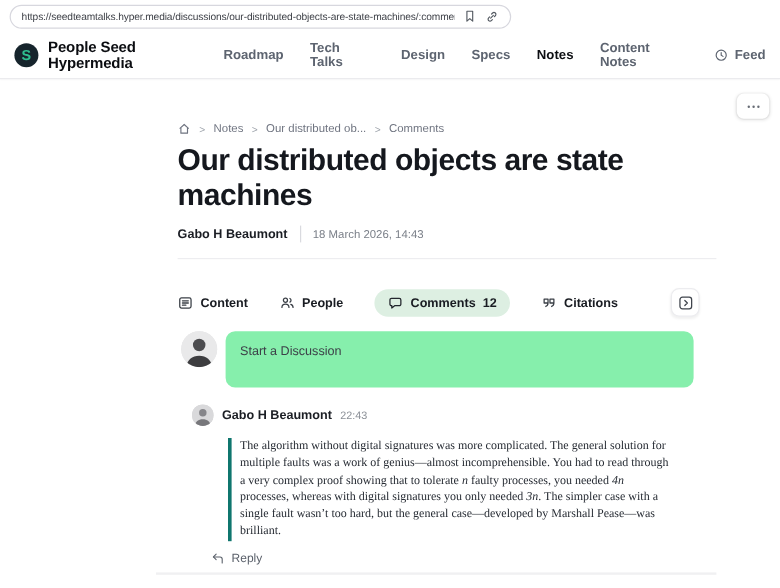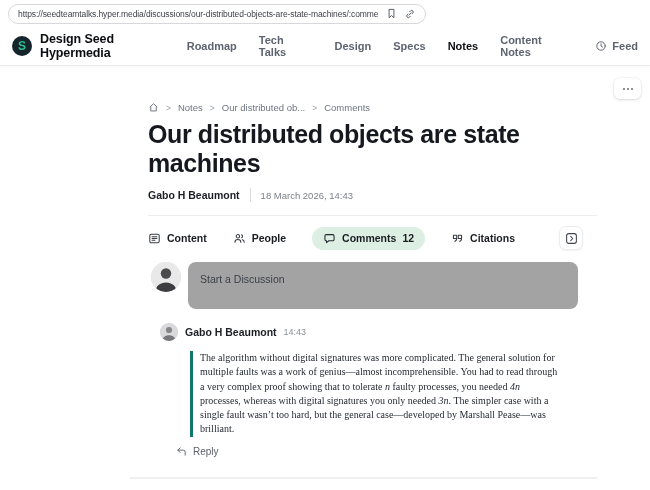--- a/index.html
+++ b/index.html
@@ -38,31 +38,31 @@
   .crumb{cursor:pointer;}
   .crumb-sep{color:#9aa0a8;font-size:8.5px;}
 
   .doc-title{margin:7px 0 0;font-size:25px;line-height:29px;font-weight:700;color:#15181e;letter-spacing:-0.4px;}
 
   .byline{margin-top:10px;display:flex;align-items:center;gap:10px;}
   .byline-author{font-size:10.5px;font-weight:700;color:#1b1e24;}
   .byline-sep{width:1px;height:14px;background:#d9dadf;}
   .byline-date{font-size:9.5px;color:#7a7f88;}
 
-  .tabs-wrap{margin-top:13px;border-top:1px solid #ededf0;padding-top:10px;display:flex;align-items:center;}
+  .tabs-wrap{margin-top:13px;border-top:1px solid #ededf0;padding-top:24px;display:flex;align-items:flex-end;}
   .tab{display:flex;align-items:center;gap:6px;font-size:10.5px;font-weight:600;color:#191c22;
     margin-right:26px;padding:5px 0;cursor:pointer;}
   .tab.pill{background:#ddefe2;border-radius:15px;padding:5px 11px;}
   .tab .count{font-weight:600;}
   .panel-btn{margin-left:auto;margin-right:14px;width:24px;height:24px;background:#fff;border:1px solid #ececef;
     border-radius:7px;box-shadow:0 1px 2px rgba(0,0,0,.06);display:flex;align-items:center;justify-content:center;cursor:pointer;}
 
   .discuss{margin-top:12px;display:flex;gap:7px;padding-left:3px;}
   .avatar-lg{width:30px;height:30px;border-radius:50%;background:#e2e2e4;overflow:hidden;flex-shrink:0;}
-  .discuss-box{flex:1;height:47px;margin-right:19px;background:#a3a3a3;border:none;border-radius:8px;
+  .discuss-box{flex:1;height:47px;margin-right:19px;background:#86efac;border:none;border-radius:8px;
     padding:11px 12px;font-family:"Liberation Sans",sans-serif;font-size:10.5px;color:#3c4048;resize:none;outline:none;}
   .discuss-box::placeholder{color:#3c4048;opacity:1;}
 
   .comment{margin-top:14px;padding-left:12px;}
   .c-head{display:flex;align-items:center;gap:7px;}
   .avatar-sm{width:18px;height:18px;border-radius:50%;background:#d4d4d6;overflow:hidden;flex-shrink:0;}
   .c-author{font-size:10.5px;font-weight:700;color:#1b1e24;}
   .c-time{font-size:9px;color:#8b9097;}
   .c-body{margin-left:30px;margin-top:10px;}
   .quote{border-left:3px solid #0f766e;padding-left:7px;width:372px;
@@ -92,21 +92,21 @@
           <path d="M8.4 11.1l-1.1 1.1a2.1 2.1 0 0 1-3-3l1.1-1.1"></path>
       </svg>
     </span>
   </div>
 </div>
 
 <header class="site-header">
   <span class="logo">
       <b>S</b>
     </span>
-  <span class="site-title">Design Seed Hypermedia</span>
+  <span class="site-title">People Seed Hypermedia</span>
   <nav class="nav">
     <span class="nav-item">Roadmap</span>
     <span class="nav-item">Tech Talks</span>
     <span class="nav-item">Design</span>
     <span class="nav-item">Specs</span>
     <span class="nav-item active">Notes</span>
     <span class="nav-item">Content Notes</span>
     <span class="nav-item">
       <span>
         <svg width="12" height="12" viewBox="0 0 16 16" fill="none" stroke="#5d6470" stroke-width="1.3" stroke-linecap="round">
@@ -214,21 +214,21 @@
     <div class="comment">
       <div class="c-head">
         <span class="avatar-sm">
           <svg width="18" height="18" viewBox="0 0 18 18">
             <rect width="18" height="18" fill="#d9d9db"></rect>
             <circle cx="9" cy="7" r="3.1" fill="#86868a"></circle>
             <path d="M2.5 18c0-3.6 2.9-5.7 6.5-5.7s6.5 2.1 6.5 5.7z" fill="#77777b"></path>
           </svg>
         </span>
         <span class="c-author">Gabo H Beaumont</span>
-        <span class="c-time">14:43</span>
+        <span class="c-time">22:43</span>
       </div>
       <div class="c-body">
         <div class="quote"><span>The algorithm without digital signatures was more complicated. The general solution for multiple faults was a work of genius—almost incomprehensible. You had to read through a very complex proof showing that to tolerate </span><em>n</em><span> faulty processes, you needed </span><em>4n</em><span> processes, whereas with digital signatures you only needed </span><em>3n</em><span>. The simpler case with a single fault wasn’t too hard, but the general case—developed by Marshall Pease—was brilliant.</span></div>
       </div>
       <button class="reply-btn">
         <span>
           <svg width="11" height="11" viewBox="0 0 24 24" fill="none" stroke="#5b616b" stroke-width="2" stroke-linecap="round" stroke-linejoin="round">
             <polyline points="9 14 4 9 9 4"></polyline>
               <path d="M20 20v-7a4 4 0 0 0-4-4H4"></path>
           </svg>

